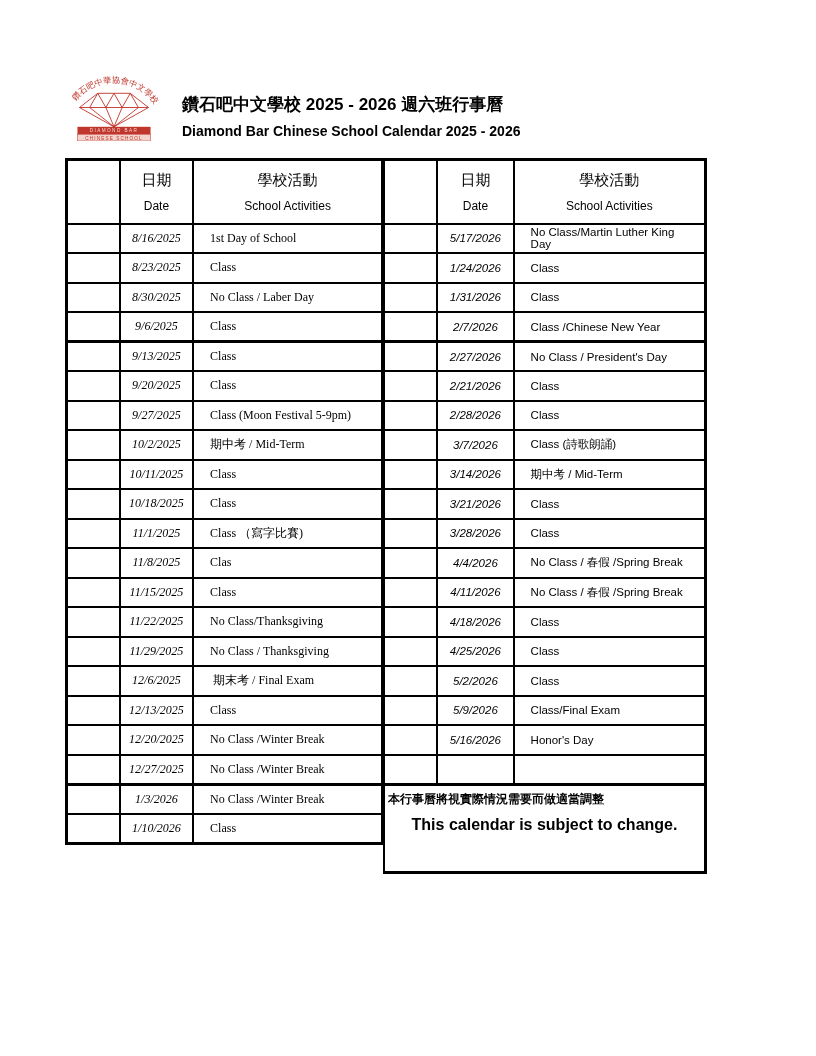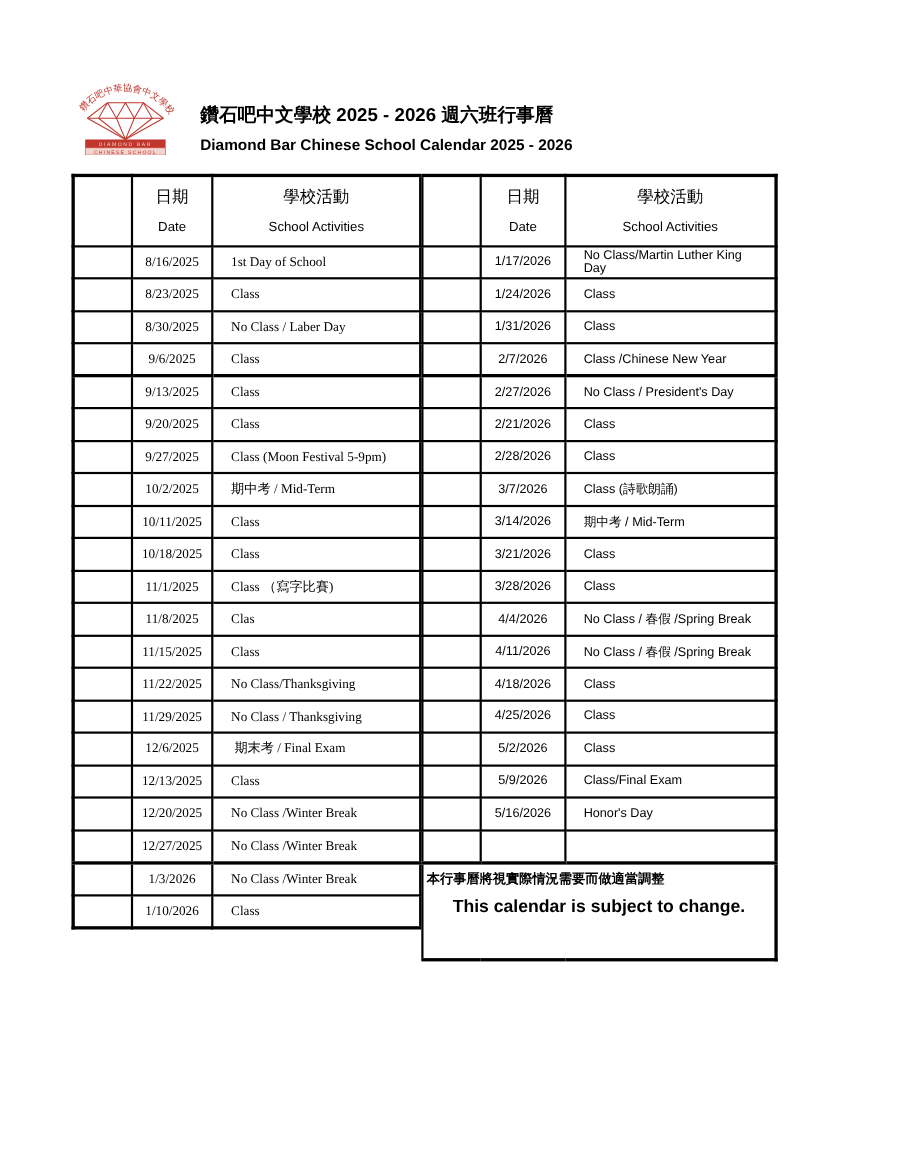--- a/index.html
+++ b/index.html
@@ -25,21 +25,21 @@
 
   tr.head-row { height:64px; }
   .head-cell { text-align:center; vertical-align:middle; }
   .head-zh { font-size:15px; line-height:1; }
   .head-en { font-size:12px; margin-top:13px; line-height:1; }
 
   tbody.rows tr { height:29.5px; }
   tbody.rows tr:nth-of-type(4)  td { border-bottom-width:3px; }
   tbody.rows tr:nth-of-type(19) td { border-bottom-width:3px; }
 
-  td.c-date { text-align:center; vertical-align:middle; }
+  td.c-date { text-align:center; vertical-align:middle;font-style:italic; }
   td.c-act  { text-align:left; vertical-align:middle; padding:0 16px; }
 
   .left-cal tbody.rows td  { font-family:"Liberation Serif", serif; font-size:12px; }
   .right-cal tbody.rows td { font-family:"Liberation Sans", sans-serif; font-size:11.5px; }
 
   
   tr.note-row { height:88.5px; }
   td.note-cell { vertical-align:top; padding:7px 3px 0 3px; border-top-width:3px; }
   .note-zh { font-weight:bold; font-size:12px; text-align:left; line-height:1.15; white-space:nowrap; }
   .note-en { font-weight:bold; font-size:16px; text-align:center; margin-top:10px; }
@@ -249,21 +249,21 @@
           <td class="head-cell">
             <div class="head-zh">學校活動</div>
             <div class="head-en">School Activities</div>
           </td>
         </tr>
       </thead>
       <tbody class="rows">
 
           <tr>
             <td class="c-blank"></td>
-            <td class="c-date">1/17/2026</td>
+            <td class="c-date">5/17/2026</td>
             <td class="c-act">No Class/Martin Luther King Day</td>
           </tr>
 
           <tr>
             <td class="c-blank"></td>
             <td class="c-date">1/24/2026</td>
             <td class="c-act">Class</td>
           </tr>
 
           <tr>

